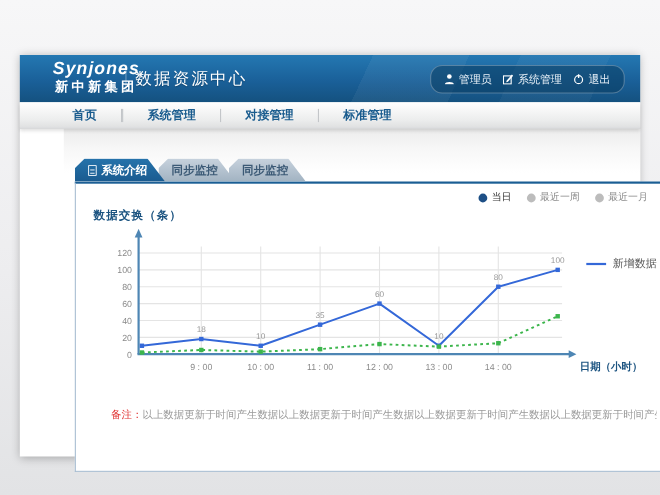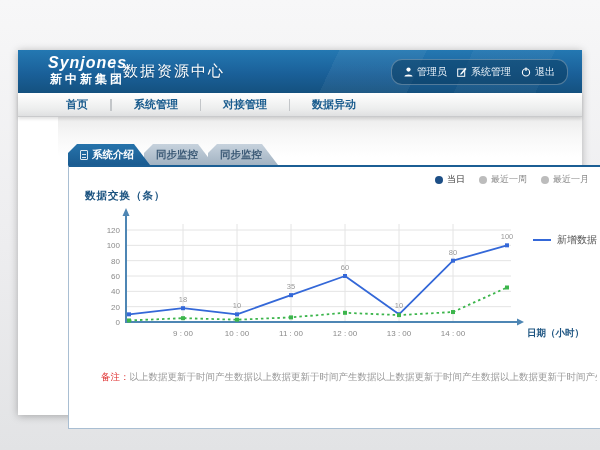--- a/index.html
+++ b/index.html
@@ -94,21 +94,21 @@
     </div>
 
     <div class="nav">
       <span class="nav-item">首页</span>
       <span class="nav-sep"></span>
       <span class="nav-sep"></span>
       <span class="nav-item">系统管理</span>
       <span class="nav-sep"></span>
       <span class="nav-item">对接管理</span>
       <span class="nav-sep"></span>
-      <span class="nav-item">数据异动</span>
+      <span class="nav-item">标准管理</span>
     </div>
 
     <div class="content">
       <div class="tabs">
         <div class="tab active">
           <span class="doc-icon"></span>
           <span>系统介绍</span>
         </div>
         <div class="tab inactive">
           <span>同步监控</span>

